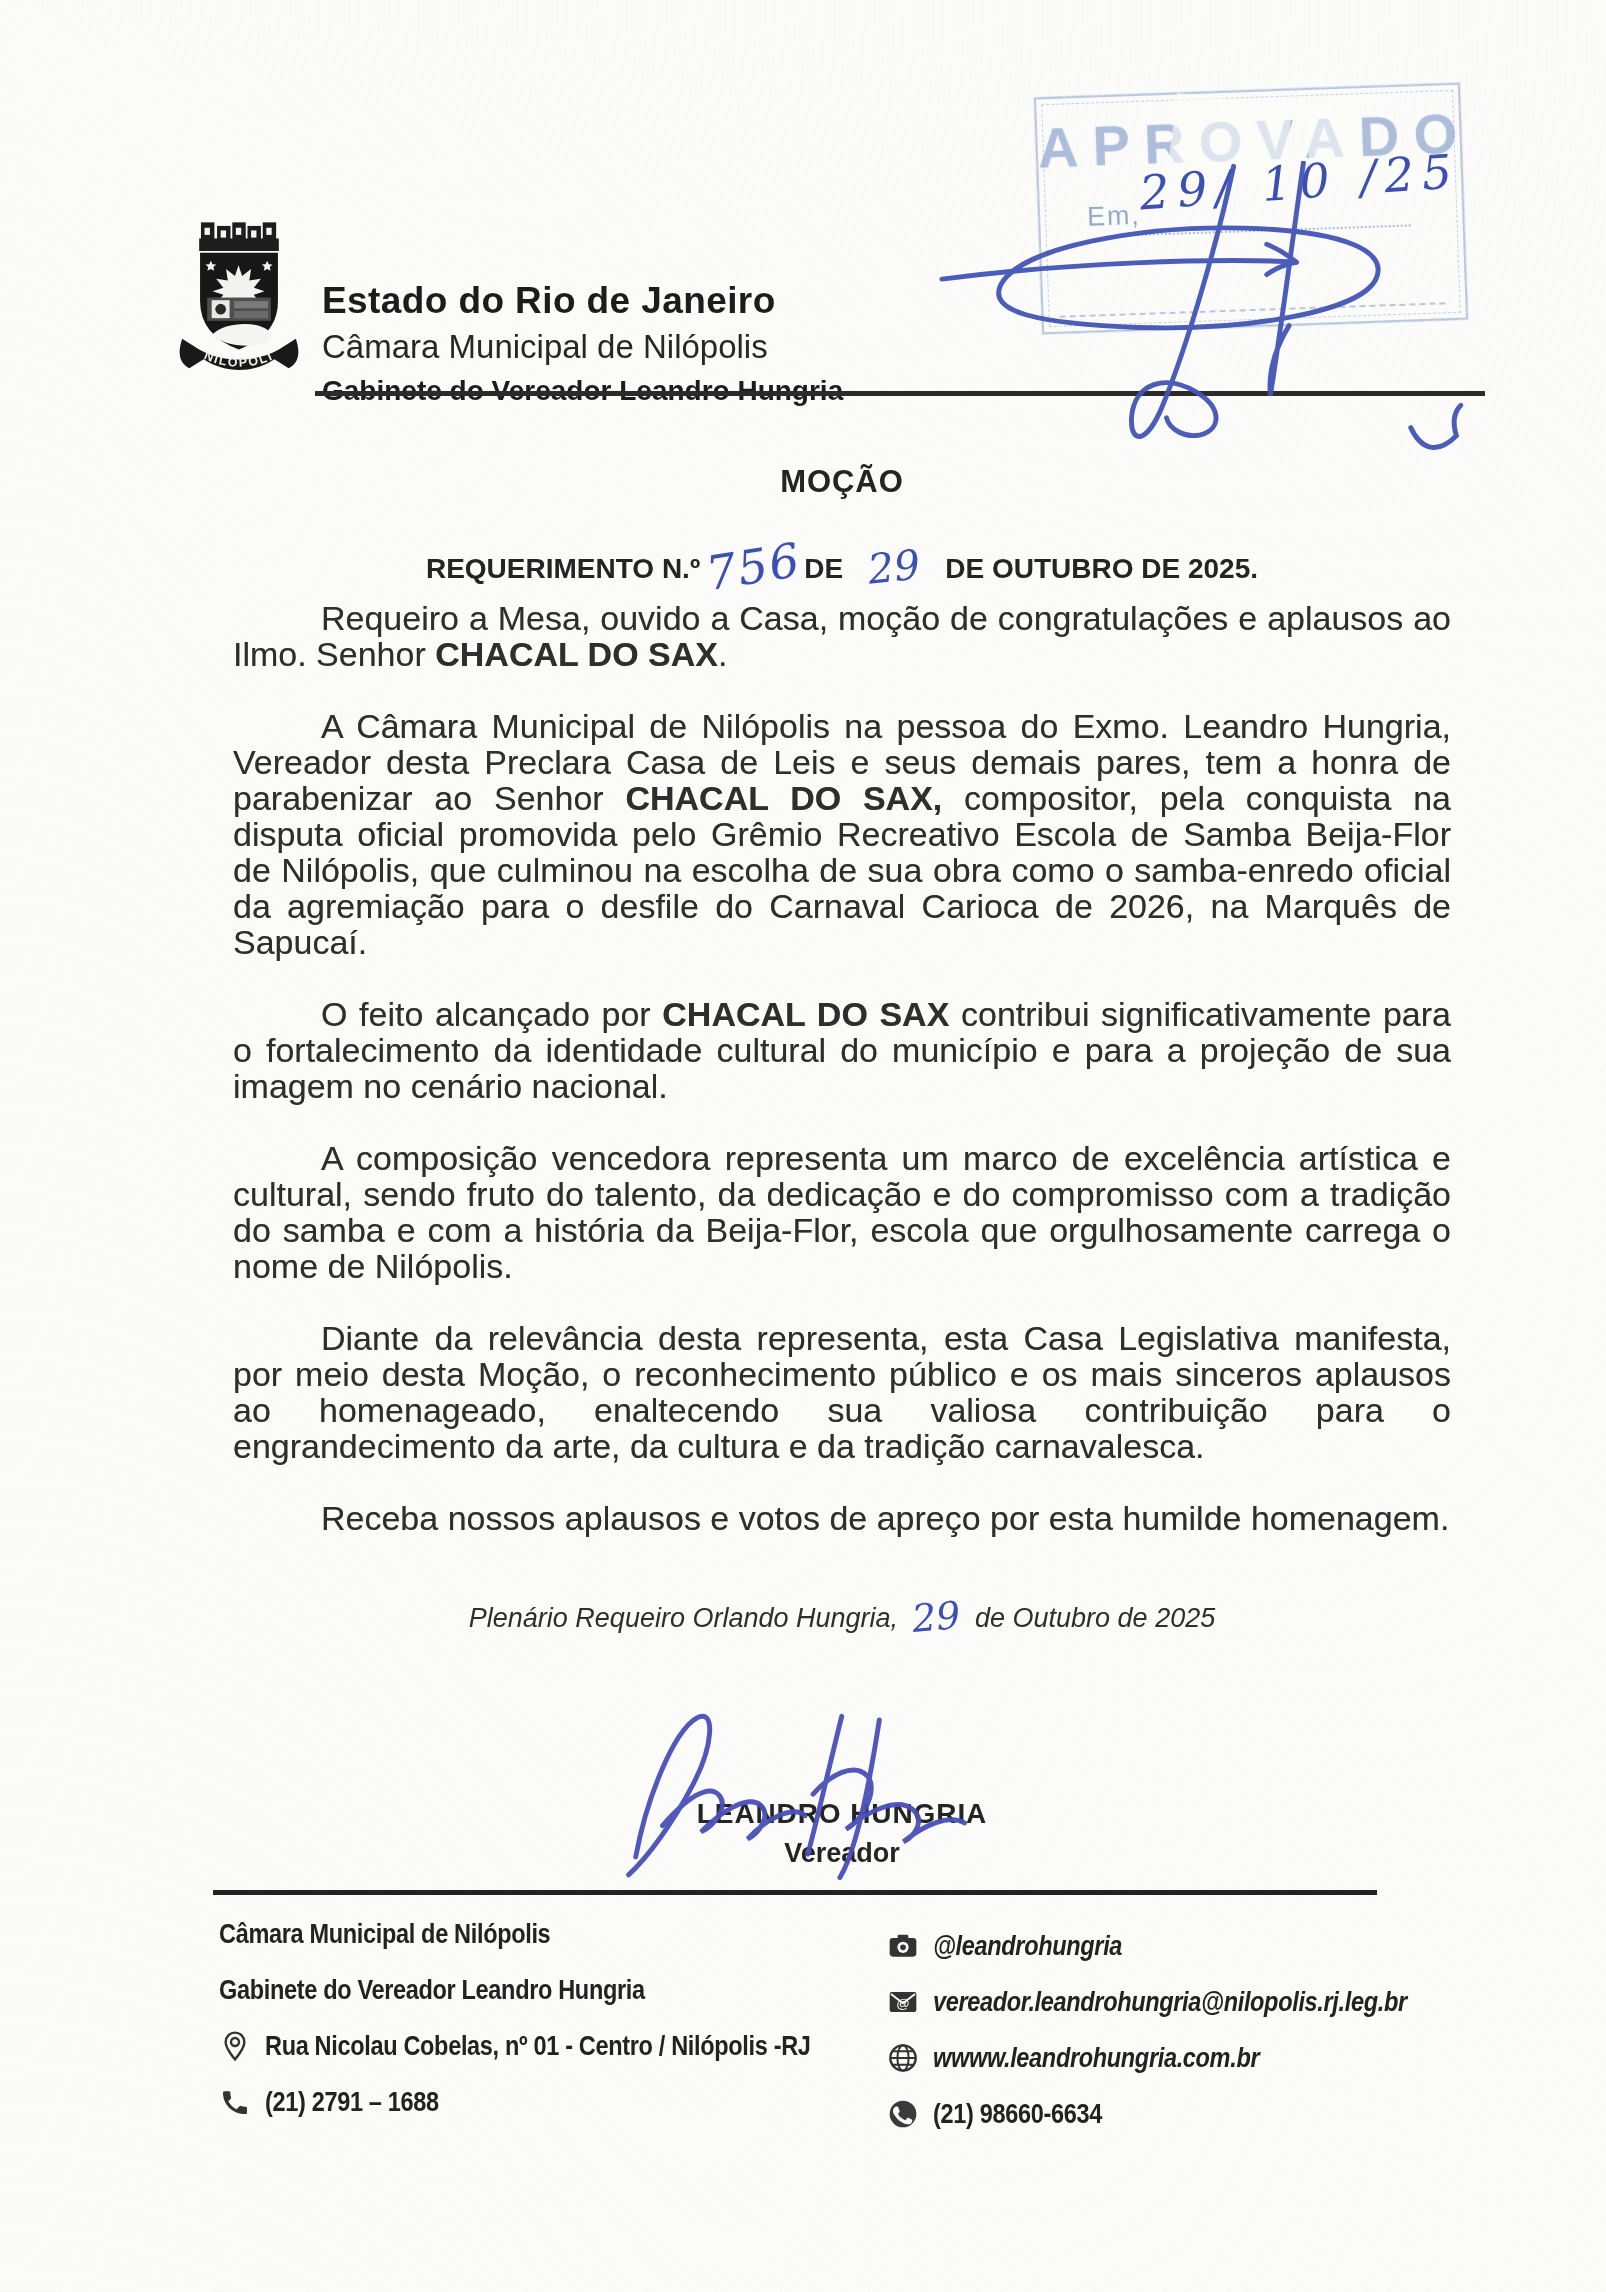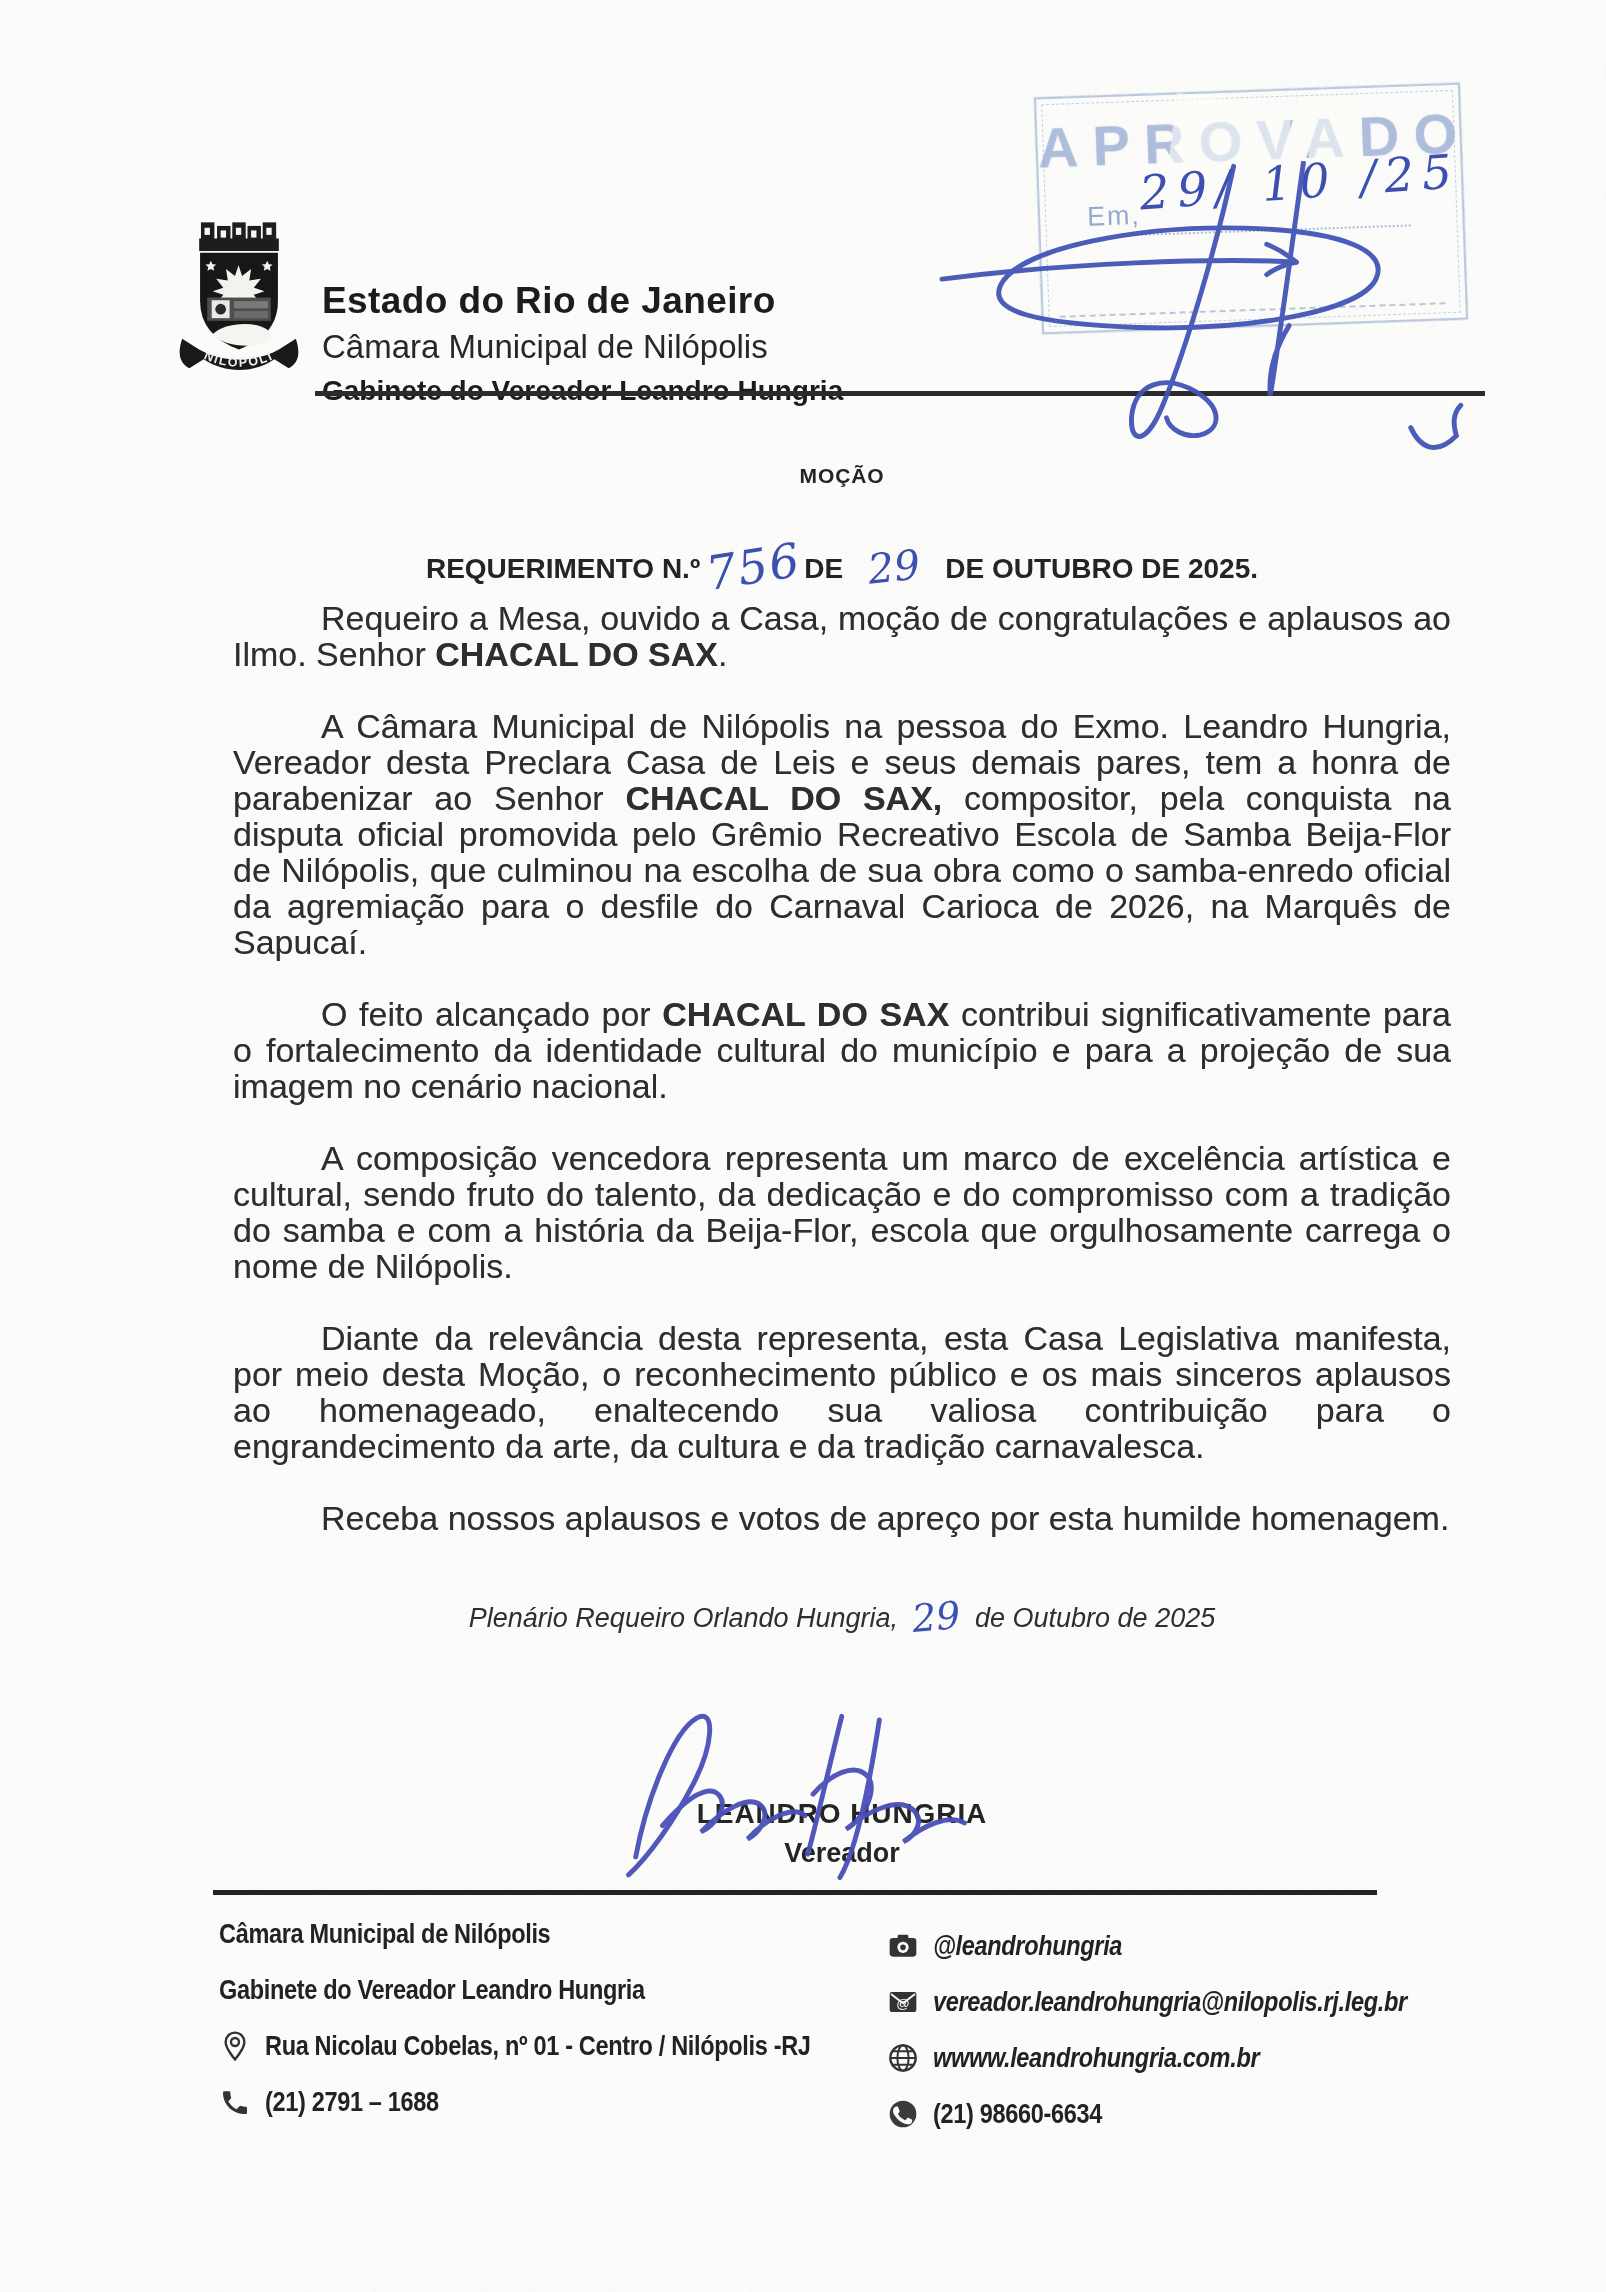--- a/index.html
+++ b/index.html
@@ -43,21 +43,21 @@
   }
   .stamp-dot1{position:absolute;left:93px;right:52px;top:138px;border-bottom:2.7px dotted rgba(130,155,200,.65);z-index:1;}
   .stamp-dot2{position:absolute;left:16px;right:19.7px;bottom:14.3px;border-bottom:2.7px dashed rgba(130,155,200,.55);z-index:1;}
   
   .hand{font-family:"DejaVu Serif",serif;font-style:italic;font-weight:normal;color:#3c50b2;}
   .h756{font-size:47px;display:inline-block;transform:rotate(-9deg);margin:0 3.6px 0 5.4px;position:relative;top:4.5px;letter-spacing:1.8px;}
   .h29{font-size:41px;display:inline-block;transform:rotate(-6deg);margin:0 25px;position:relative;top:2.7px;}
   .h29b{font-size:38px;display:inline-block;transform:rotate(-5deg);margin:0 14.3px;position:relative;top:2.7px;}
   
   .title{position:absolute;left:233px;top:464px;width:1218px;text-align:center;
-    font-size:21px;font-weight:bold;letter-spacing:0.9px;color:#242424;}
+    font-size:31px;font-weight:bold;letter-spacing:0.9px;color:#242424;}
   .req{position:absolute;left:233px;top:534px;width:1218px;text-align:center;
     font-size:28px;font-weight:bold;white-space:nowrap;color:#242424;}
   .content{position:absolute;left:233px;top:600px;width:1218px;
     font-size:34px;line-height:36px;text-align:justify;color:#2e2e2e;
     text-shadow:0 0 0.4px rgba(46,46,46,.45);}
   .para{margin:0 0 36px 0;text-indent:88px;}
   .plen{position:absolute;left:233px;top:1592px;width:1218px;text-align:center;
     font-style:italic;font-size:27px;color:#2e2e2e;}
   .sig-name{position:absolute;left:233px;top:1798px;width:1218px;text-align:center;
     font-weight:bold;font-size:28px;letter-spacing:0.9px;color:#242424;}

